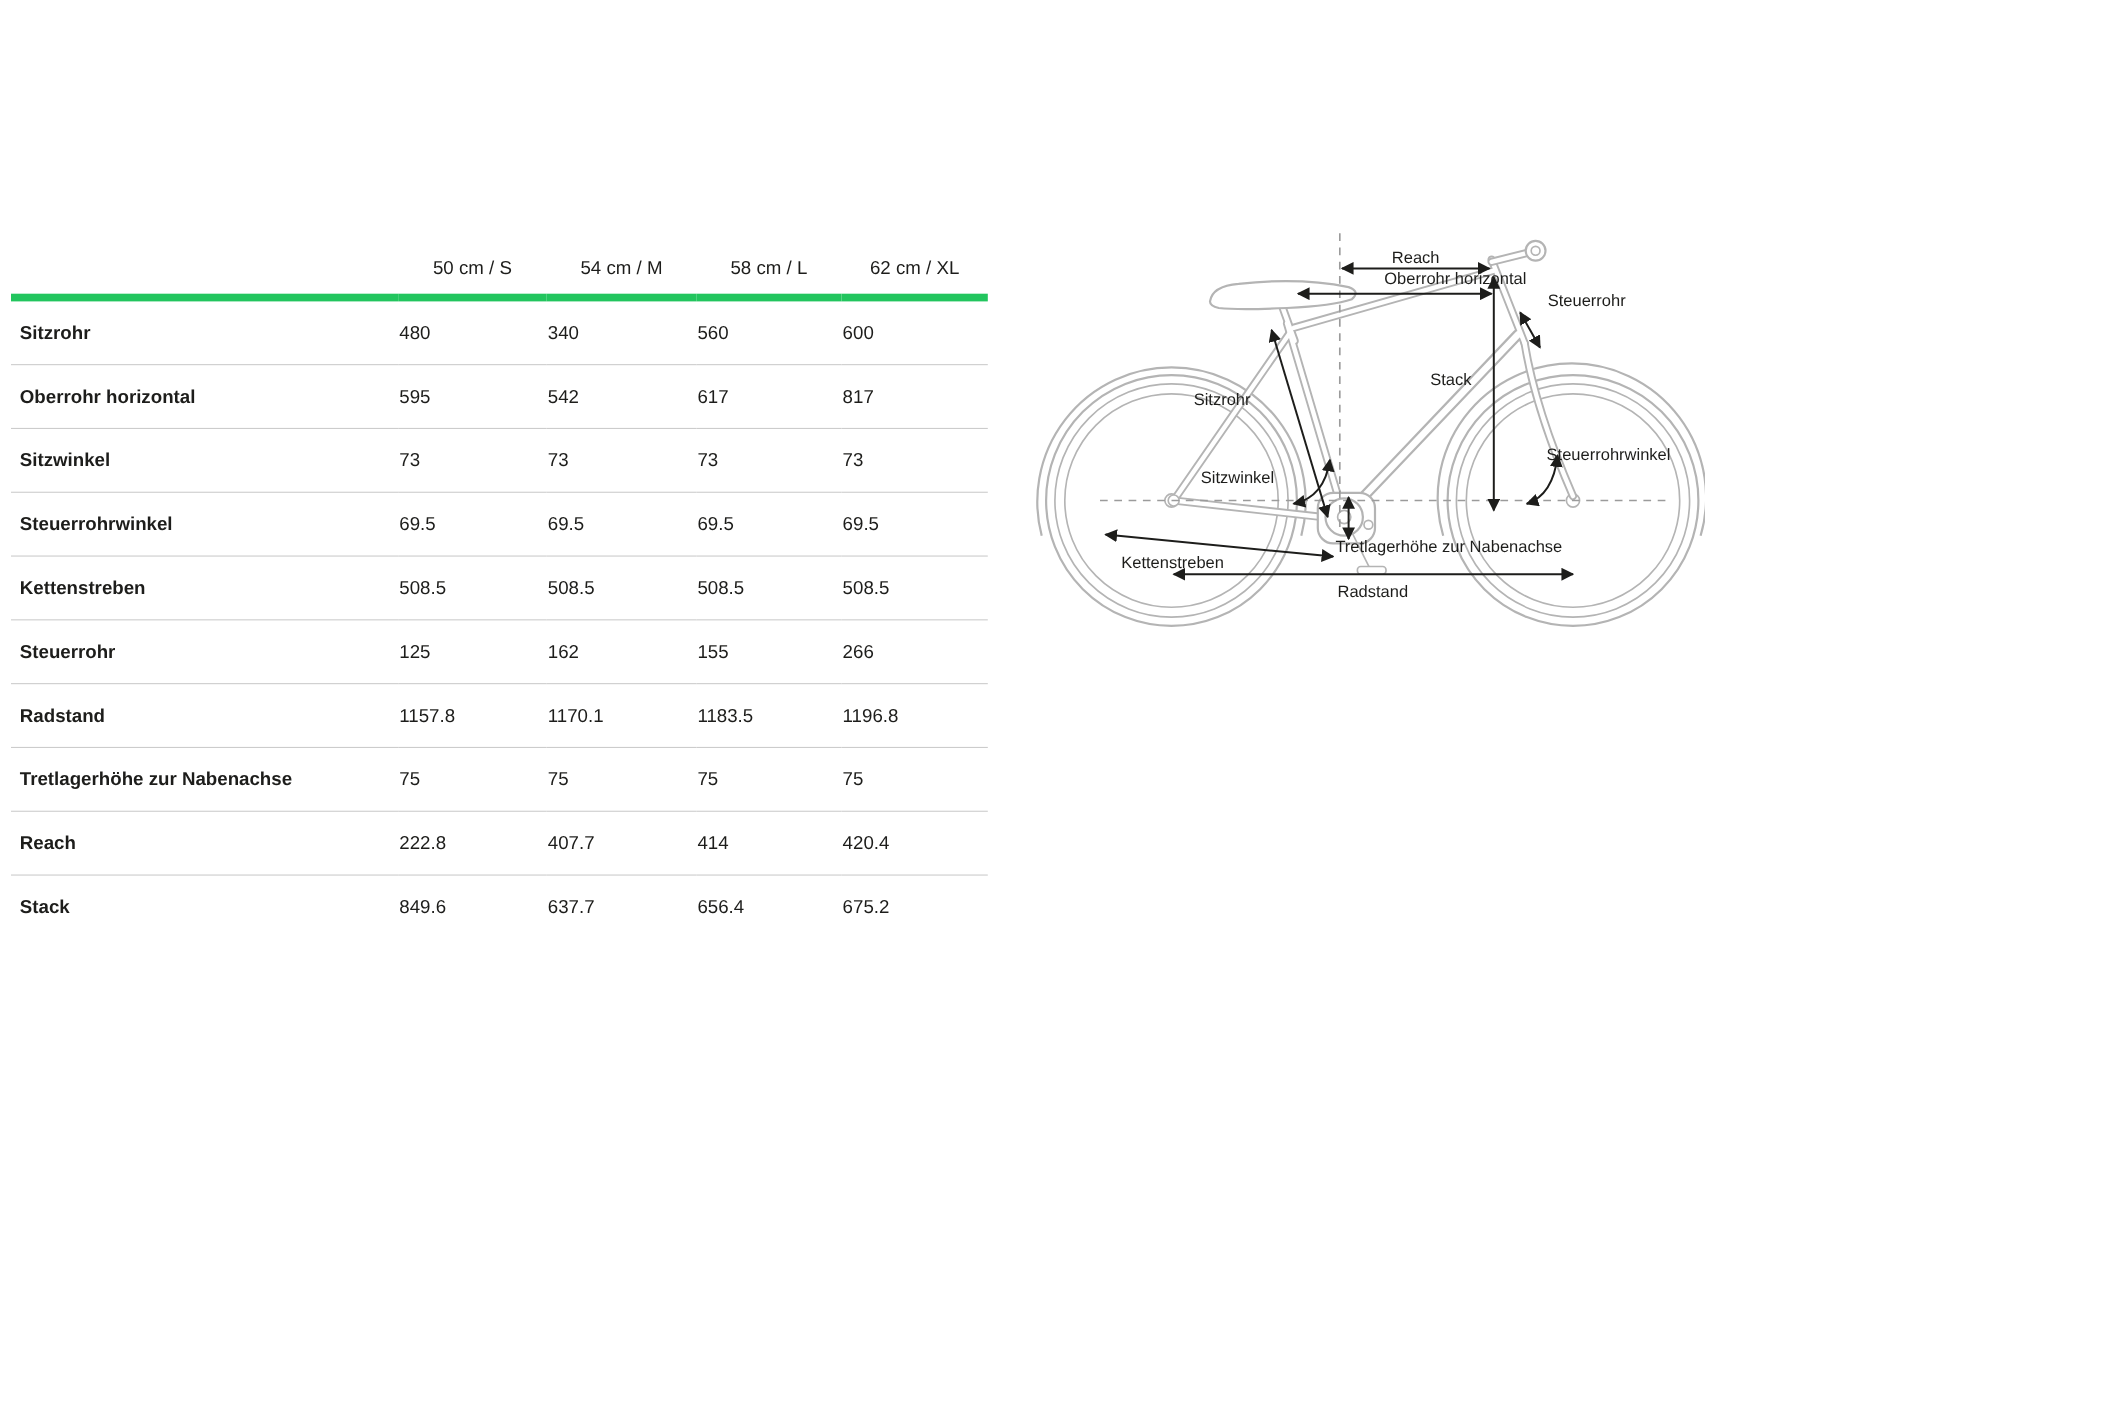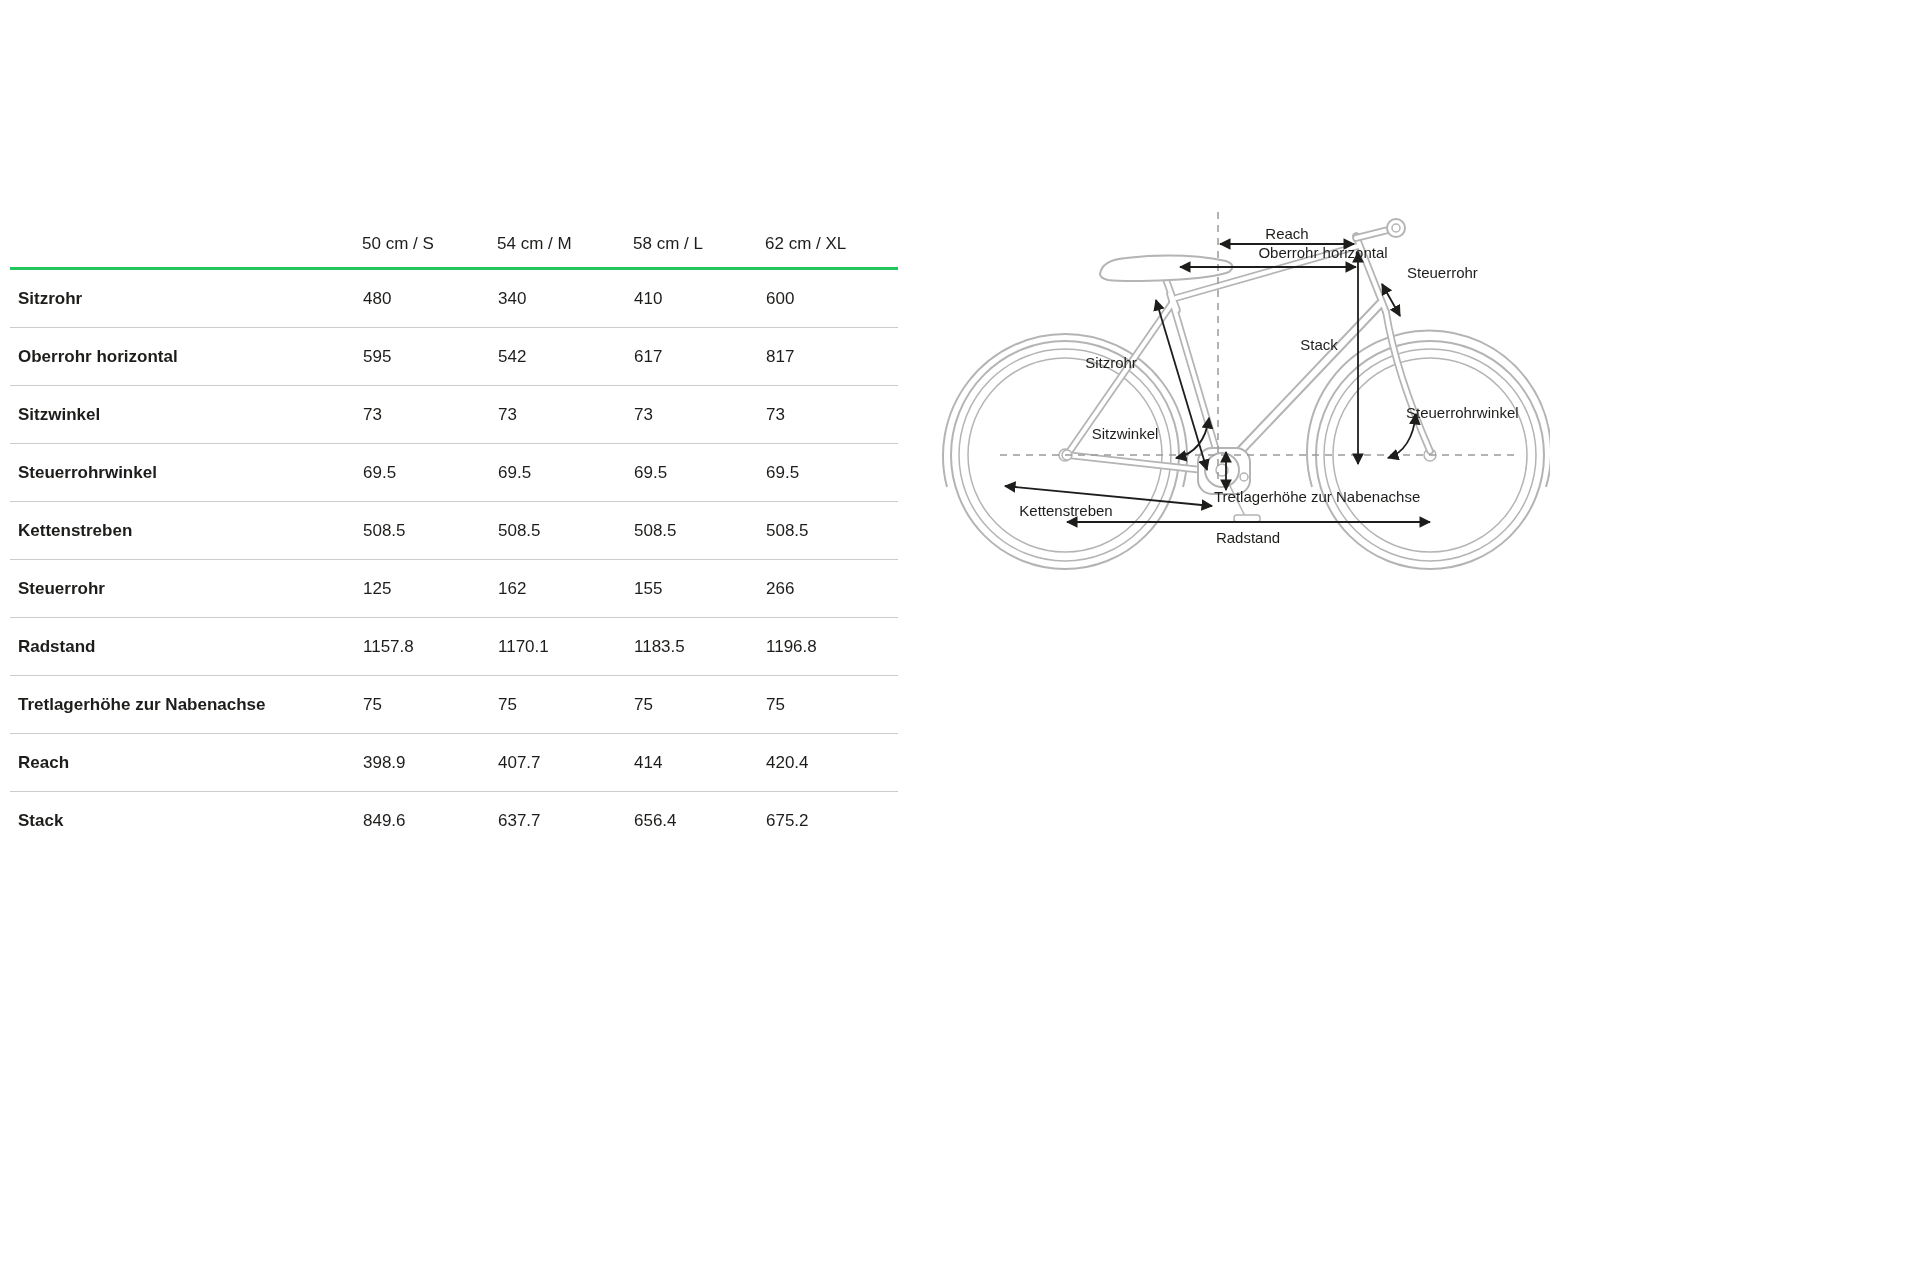--- a/index.html
+++ b/index.html
@@ -1,22 +1,22 @@
 <!DOCTYPE html>
 <html><head>
 <meta charset="utf-8">
 <style>
   html,body{margin:0;padding:0;background:#ffffff;}
   .stage{position:relative;width:1920px;height:1280px;background:#fff;overflow:hidden;
          font-family:"Liberation Sans", sans-serif;color:#1d1d1b;}
   
   .geo-table-wrap{position:absolute;left:10px;top:220px;width:888px;}
   table.geo{border-collapse:collapse;width:100%;font-size:17px;color:#1d1d1b;table-layout:fixed;}
-  table.geo thead th{font-weight:400;text-align:left;padding:14px 0 13px 0;
-                     border-bottom:3px solid #22c55e;}
+  table.geo thead th{font-weight:400;text-align:center;padding:14px 0 13px 0;
+                     border-bottom:7px solid #22c55e;}
   table.geo tbody td{height:55px;border-bottom:1px solid #cccccc;vertical-align:middle;}
   table.geo tbody tr:last-child td{border-bottom:none;}
   td.rlabel{font-weight:700;padding-left:8px;}
   
   .diagram{position:absolute;left:930px;top:198px;width:620px;height:412px;}
   .tube{stroke:#b4b4b4;stroke-width:7.5;fill:none;stroke-linecap:round;}
   .tube-in{stroke:#ffffff;stroke-width:4;fill:none;stroke-linecap:round;}
   .tube-big{stroke:#b4b4b4;stroke-width:10;fill:none;stroke-linecap:round;}
   .tube-big-in{stroke:#ffffff;stroke-width:6;fill:none;stroke-linecap:round;}
   .thin{stroke:#b4b4b4;stroke-width:2;fill:none;}
@@ -47,21 +47,21 @@
           <th>54 cm / M</th>
           <th>58 cm / L</th>
           <th>62 cm / XL</th>
         </tr>
       </thead>
       <tbody>
         <tr>
           <td class="rlabel">Sitzrohr</td>
           <td>480</td>
           <td>340</td>
-          <td>410</td>
+          <td>560</td>
           <td>600</td>
         </tr>
         <tr>
           <td class="rlabel">Oberrohr horizontal</td>
           <td>595</td>
           <td>542</td>
           <td>617</td>
           <td>817</td>
         </tr>
         <tr>
@@ -101,21 +101,21 @@
         </tr>
         <tr>
           <td class="rlabel">Tretlagerhöhe zur Nabenachse</td>
           <td>75</td>
           <td>75</td>
           <td>75</td>
           <td>75</td>
         </tr>
         <tr>
           <td class="rlabel">Reach</td>
-          <td>398.9</td>
+          <td>222.8</td>
           <td>407.7</td>
           <td>414</td>
           <td>420.4</td>
         </tr>
         <tr>
           <td class="rlabel">Stack</td>
           <td>849.6</td>
           <td>637.7</td>
           <td>656.4</td>
           <td>675.2</td>

